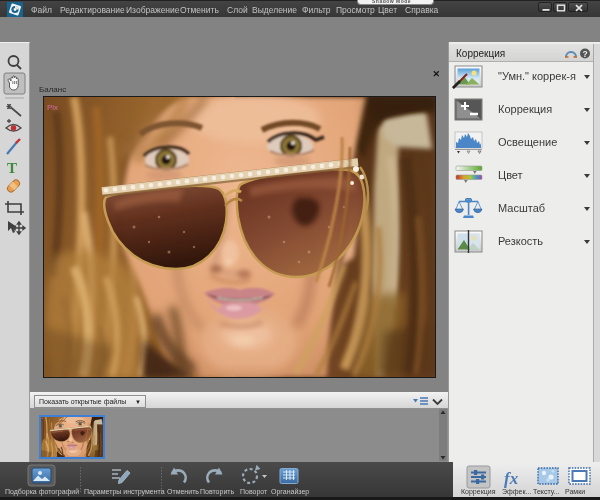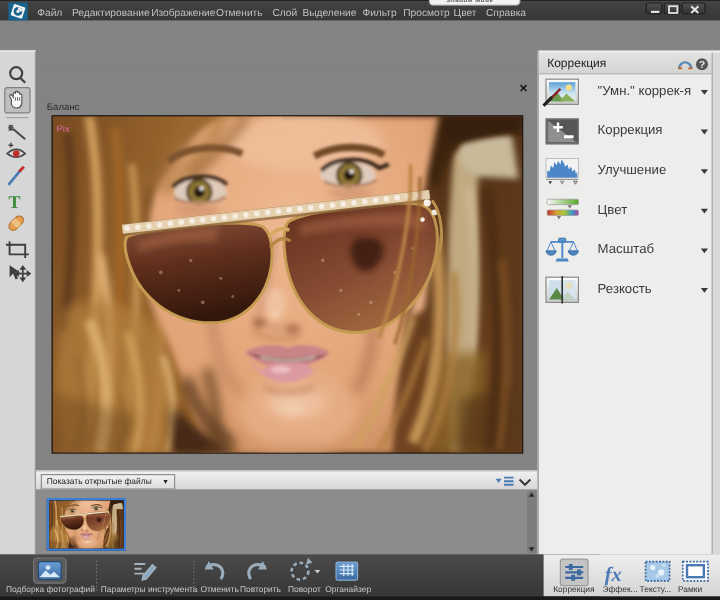--- a/index.html
+++ b/index.html
@@ -458,21 +458,21 @@
  <circle cx="19" cy="7" r="2.8" fill="#f0d878"></circle>
  <path d="M2.5,18.5 L9,9 L15,18.5 Z" fill="#5a8a46"></path>
  <path d="M12,18.5 L18,12 L24.5,18.5 Z" fill="#88a868" opacity="0.7"></path>
  <rect x="13.5" y="2.5" width="11" height="16" fill="#dce8f0" opacity="0.55"></rect>
  <line x1="13.5" y1="-1" x2="13.5" y2="22" stroke="#333" stroke-width="1.4"></line>
 </g>
 </svg>
     <div id="rscroll"></div>
     <span class="ritem-t" style="top:28px">"Умн." коррек-я</span>
     <span class="ritem-t" style="top:61px">Коррекция</span>
-    <span class="ritem-t" style="top:94px">Улучшение</span>
+    <span class="ritem-t" style="top:94px">Освещение</span>
     <span class="ritem-t" style="top:127px">Цвет</span>
     <span class="ritem-t" style="top:160px">Масштаб</span>
     <span class="ritem-t" style="top:193px">Резкость</span>
     <div class="rarrow" style="top:33px"></div>
     <div class="rarrow" style="top:66px"></div>
     <div class="rarrow" style="top:99px"></div>
     <div class="rarrow" style="top:132px"></div>
     <div class="rarrow" style="top:165px"></div>
     <div class="rarrow" style="top:198px"></div>
   </div>

